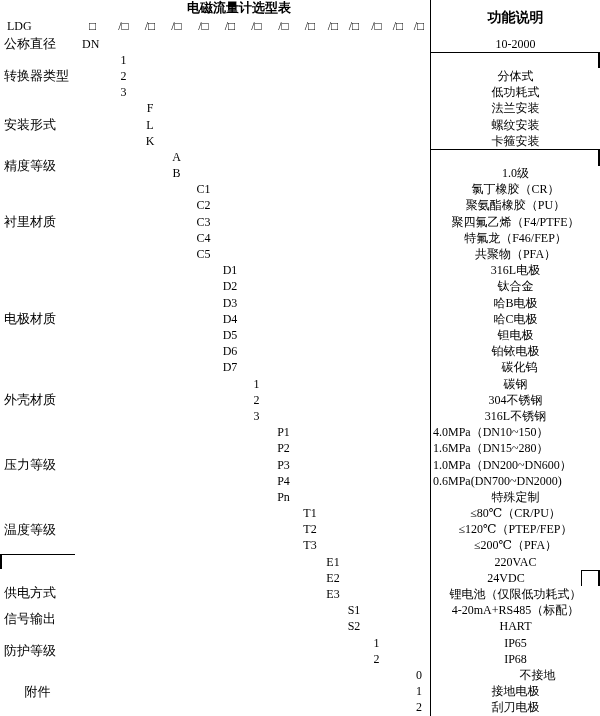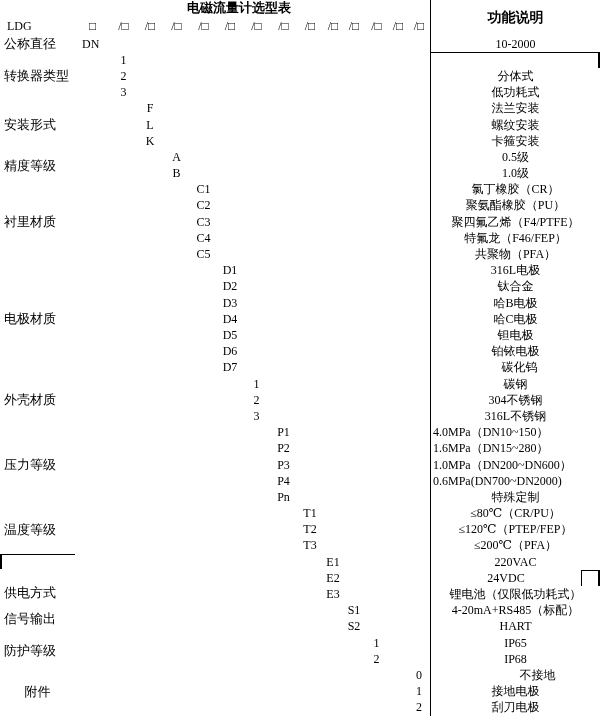--- a/index.html
+++ b/index.html
@@ -90,21 +90,20 @@
     <div class="cell code" style="left: 137px; top: 100.762px; width: 27px; height: 17.1905px;">F</div>
     <div class="cell fn" style="left: 430px; top: 100.762px; width: 171px; height: 17.1905px;">法兰安装</div>
     <div class="cell code" style="left: 137px; top: 116.952px; width: 27px; height: 17.1905px;">L</div>
     <div class="cell fn" style="left: 430px; top: 116.952px; width: 171px; height: 17.1905px;">螺纹安装</div>
     <div class="cell code" style="left: 137px; top: 133.143px; width: 27px; height: 17.1905px;">K</div>
     <div class="cell fn" style="left: 430px; top: 133.143px; width: 171px; height: 17.1905px;">卡箍安装</div>
     <div class="cell" style="left: 163px; top: 100.762px; width: 268px; height: 49.5714px;"></div>
     <div class="cell label" style="left: 0px; top: 149.333px; width: 76px; height: 33.381px;">精度等级</div>
     <div class="cell" style="left: 75px; top: 149.333px; width: 89px; height: 33.381px;"></div>
     <div class="cell code" style="left: 163px; top: 149.333px; width: 28px; height: 17.1905px;">A</div>
-    <div class="cell fn" style="left: 430px; top: 149.333px; width: 171px; height: 17.1905px;">0.5级</div>
     <div class="cell code" style="left: 163px; top: 165.524px; width: 28px; height: 17.1905px;">B</div>
     <div class="cell fn" style="left: 430px; top: 165.524px; width: 171px; height: 17.1905px;">1.0级</div>
     <div class="cell" style="left: 190px; top: 149.333px; width: 241px; height: 33.381px;"></div>
     <div class="cell label" style="left: 0px; top: 181.714px; width: 76px; height: 81.9524px;">衬里材质</div>
     <div class="cell" style="left: 75px; top: 181.714px; width: 116px; height: 81.9524px;"></div>
     <div class="cell code" style="left: 190px; top: 181.714px; width: 28px; height: 17.1905px;">C1</div>
     <div class="cell fn" style="left: 430px; top: 181.714px; width: 171px; height: 17.1905px;">氯丁橡胶（CR）</div>
     <div class="cell code" style="left: 190px; top: 197.905px; width: 28px; height: 17.1905px;">C2</div>
     <div class="cell fn" style="left: 430px; top: 197.905px; width: 171px; height: 17.1905px;">聚氨酯橡胶（PU）</div>
     <div class="cell code" style="left: 190px; top: 214.095px; width: 28px; height: 17.1905px;">C3</div>

